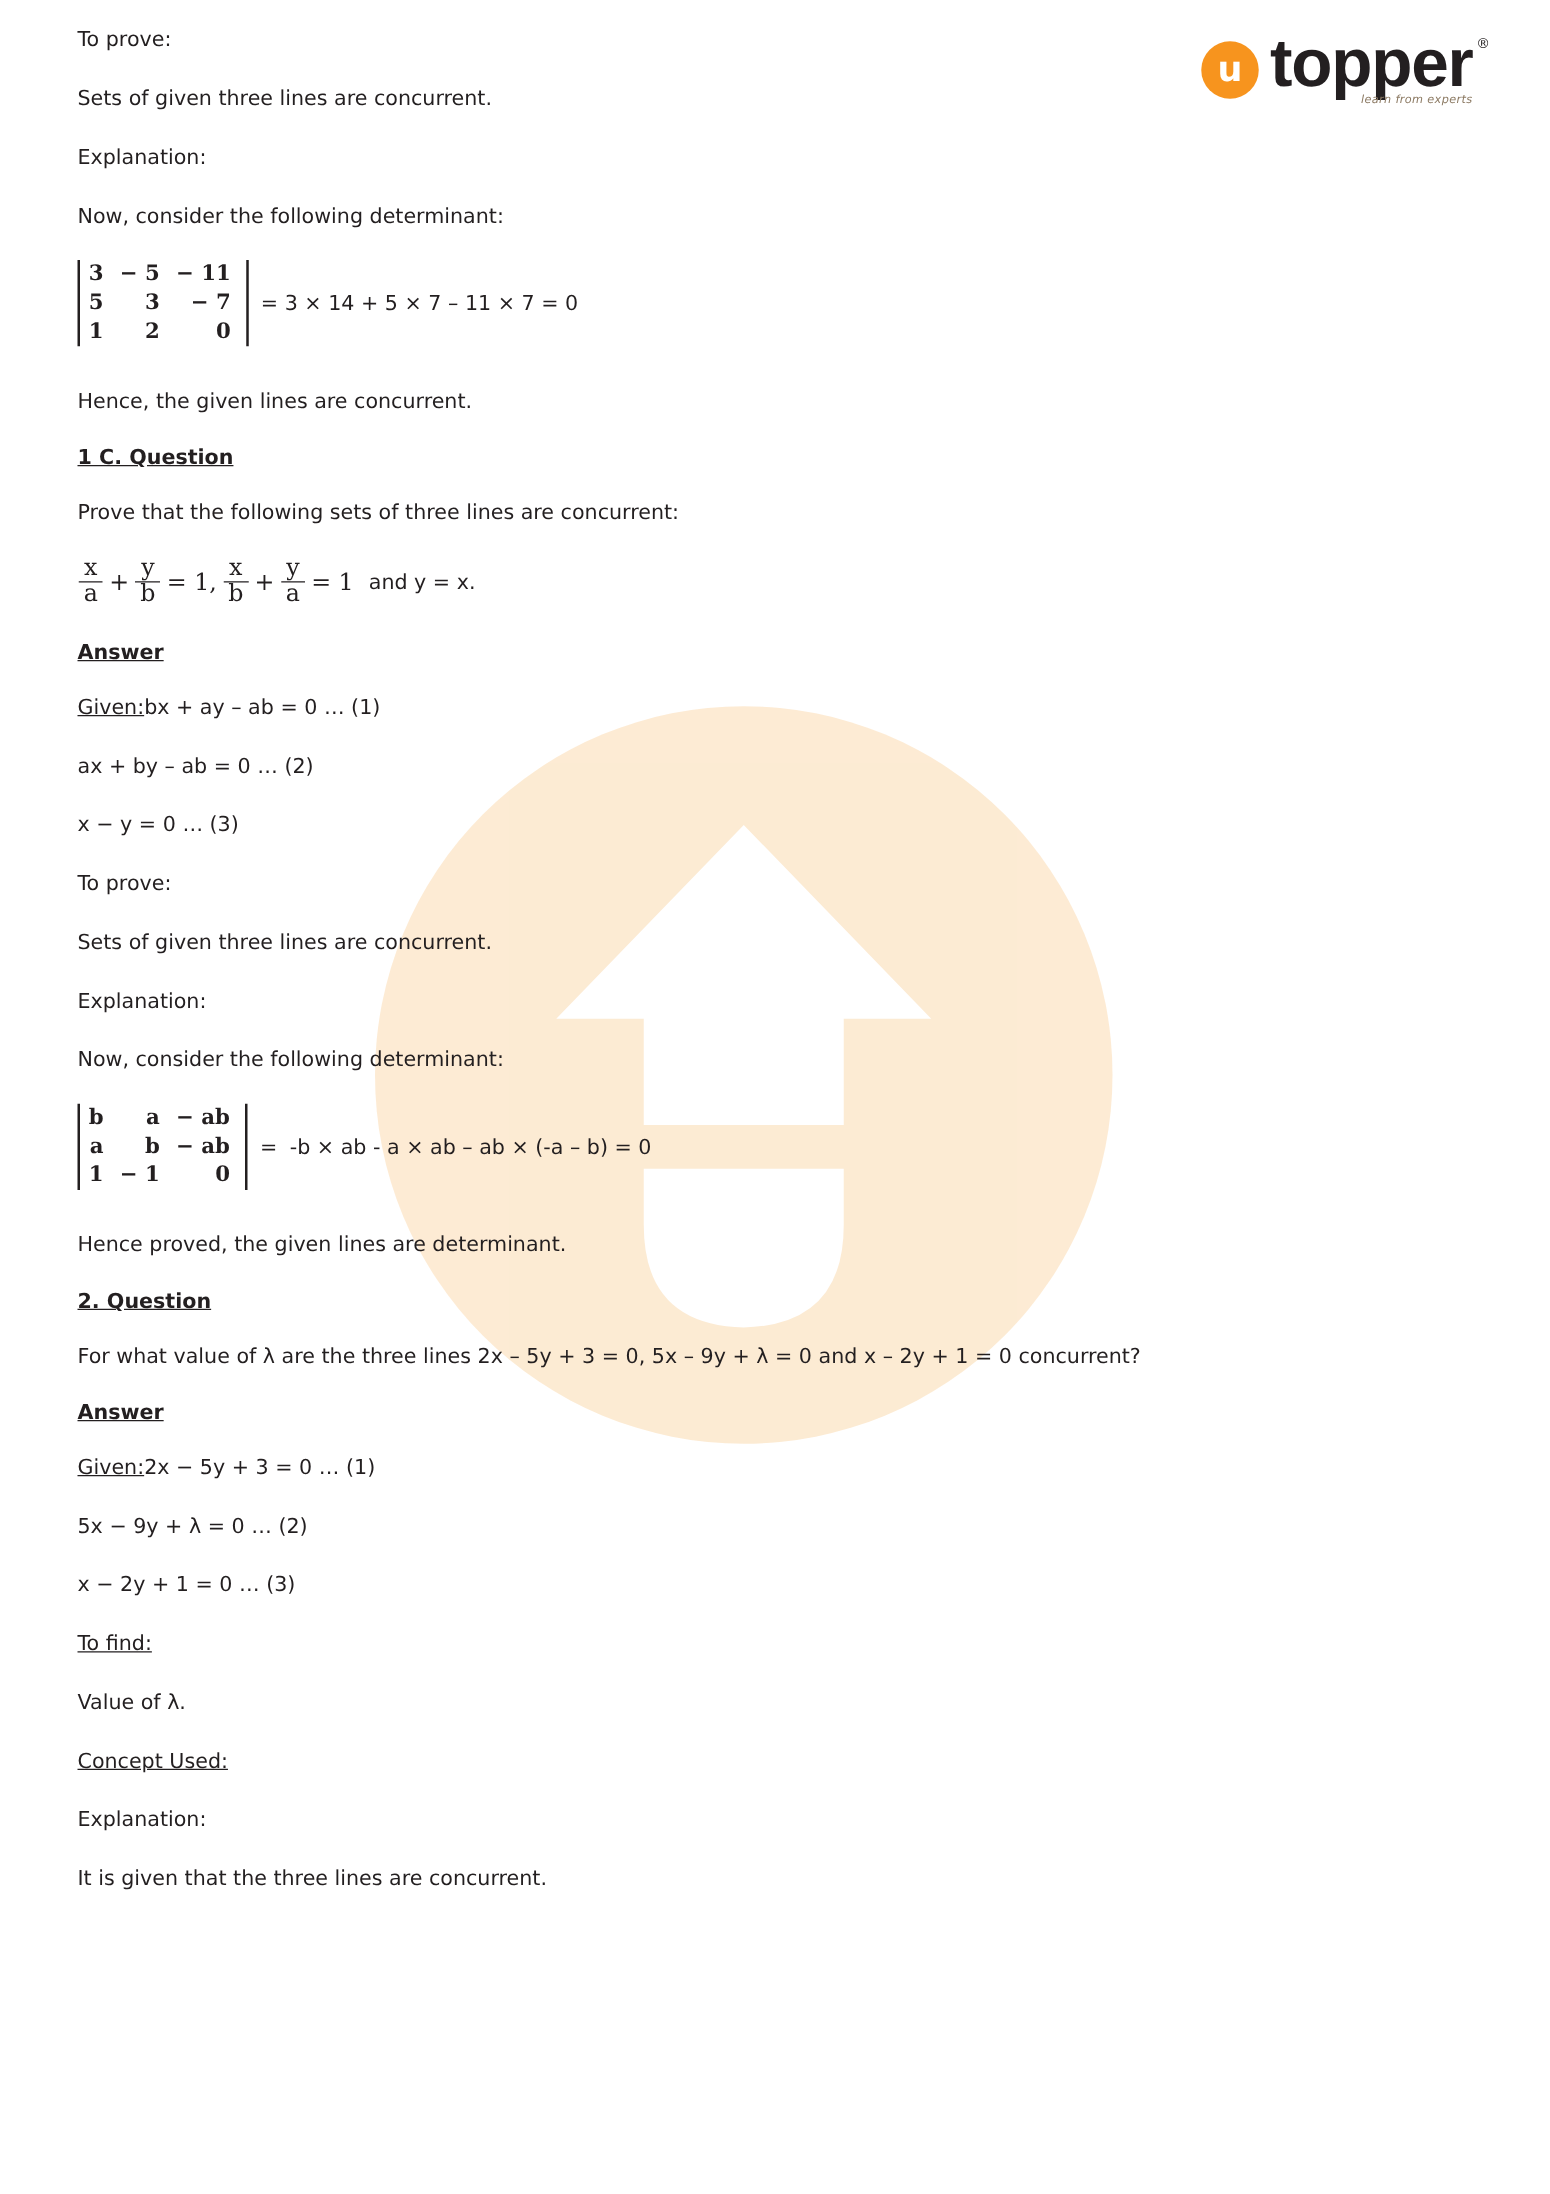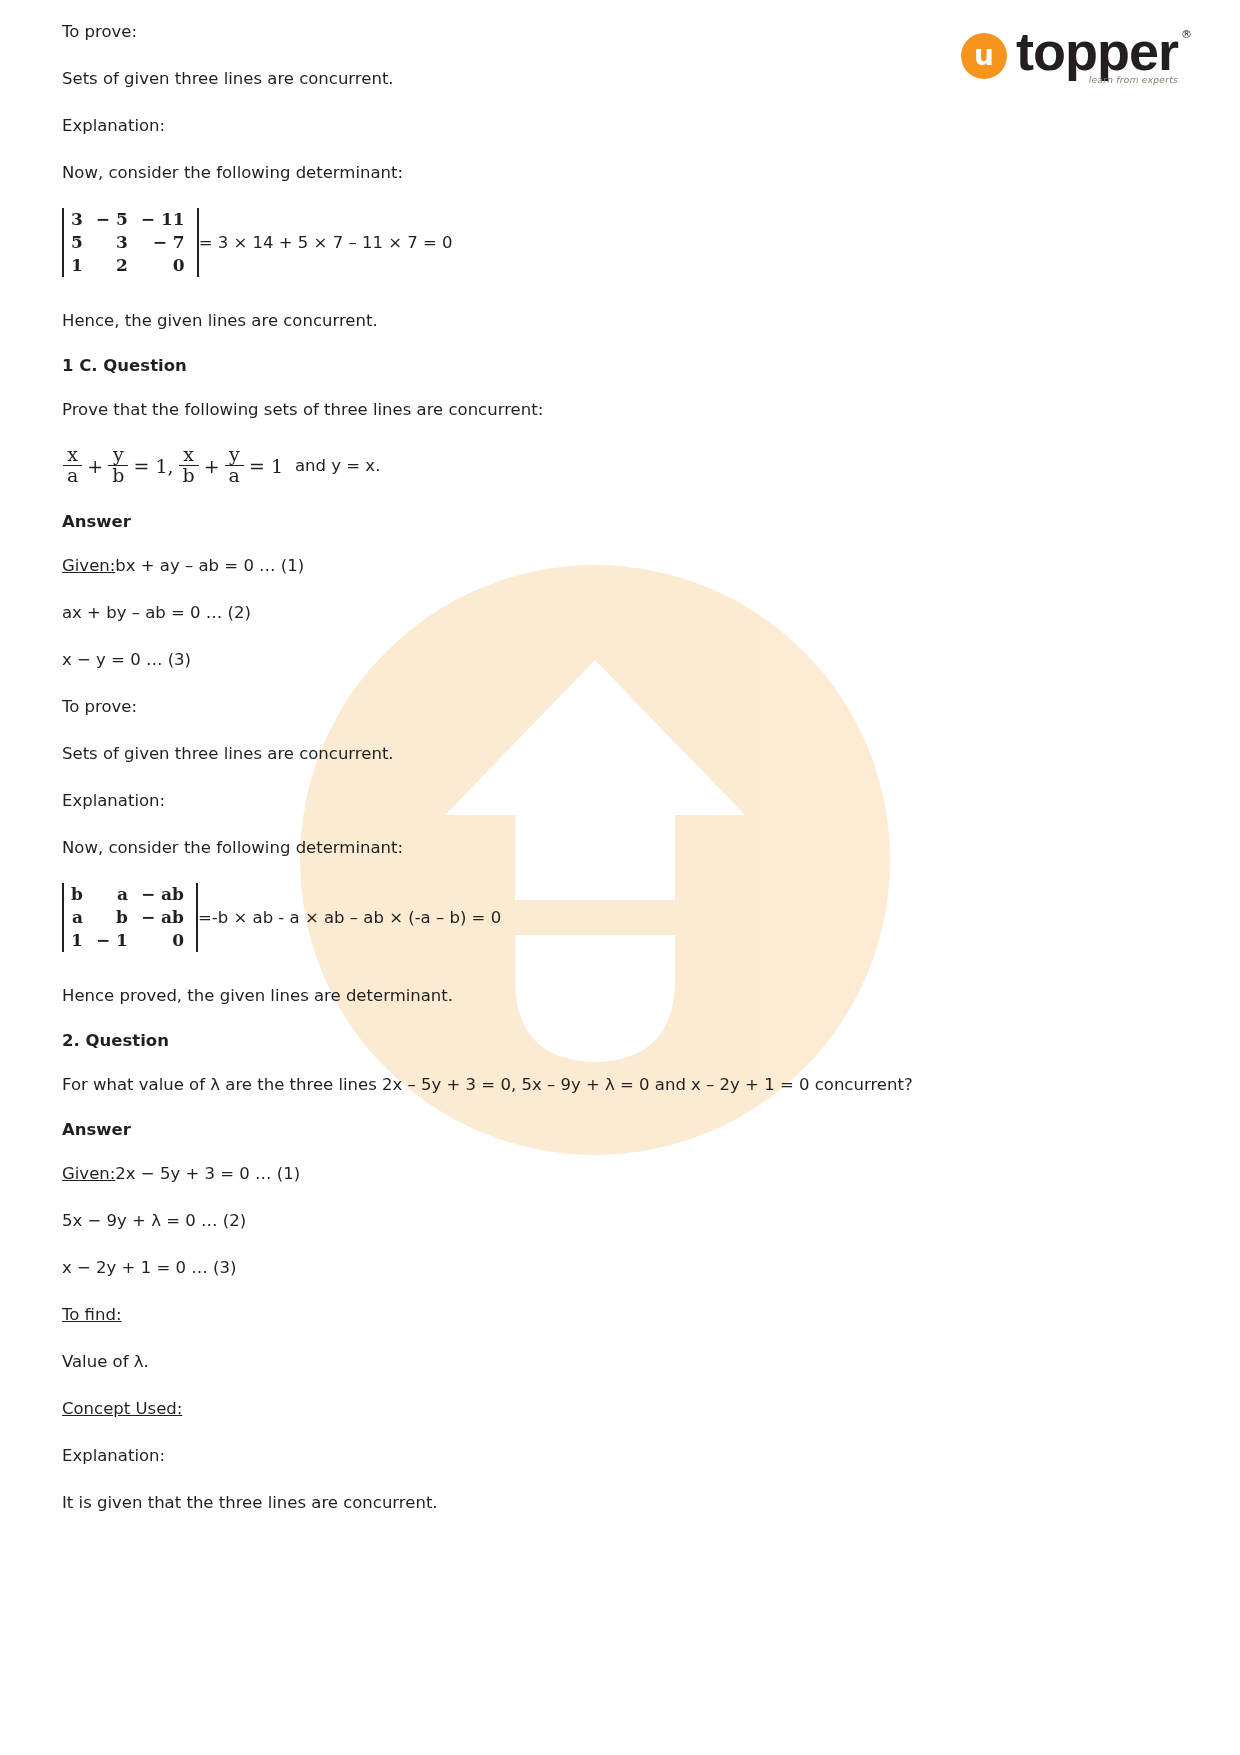--- a/index.html
+++ b/index.html
@@ -98,20 +98,21 @@
   }
   p.line {
     font-size: 16.5px;
     line-height: 1.45;
     margin: 0 0 23px 0;
   }
   .heading {
     font-size: 16.5px;
     font-weight: bold;
     margin: 0 0 23px 0;
+    text-decoration: underline;
   }
   .underline { text-decoration: underline; margin-top: 48px; }
 
   
   .det-block {
     display: flex;
     align-items: center;
     margin: 0 0 32px 0;
   }
   .matrix {
@@ -135,21 +136,21 @@
     font-family: "DejaVu Serif", serif;
     font-weight: bold;
     font-size: 17px;
     line-height: 1.25;
     white-space: nowrap;
   }
   .det-rhs {
     font-size: 16.5px;
     font-family: "DejaVu Sans", sans-serif;
     font-weight: normal;
-    margin-left: 0;
+    margin-left: 10px;
     white-space: nowrap;
   }
 
   
   .frac-line {
     display: flex;
     align-items: center;
     margin: 0 0 26px 0;
     font-size: 16.5px;
   }

